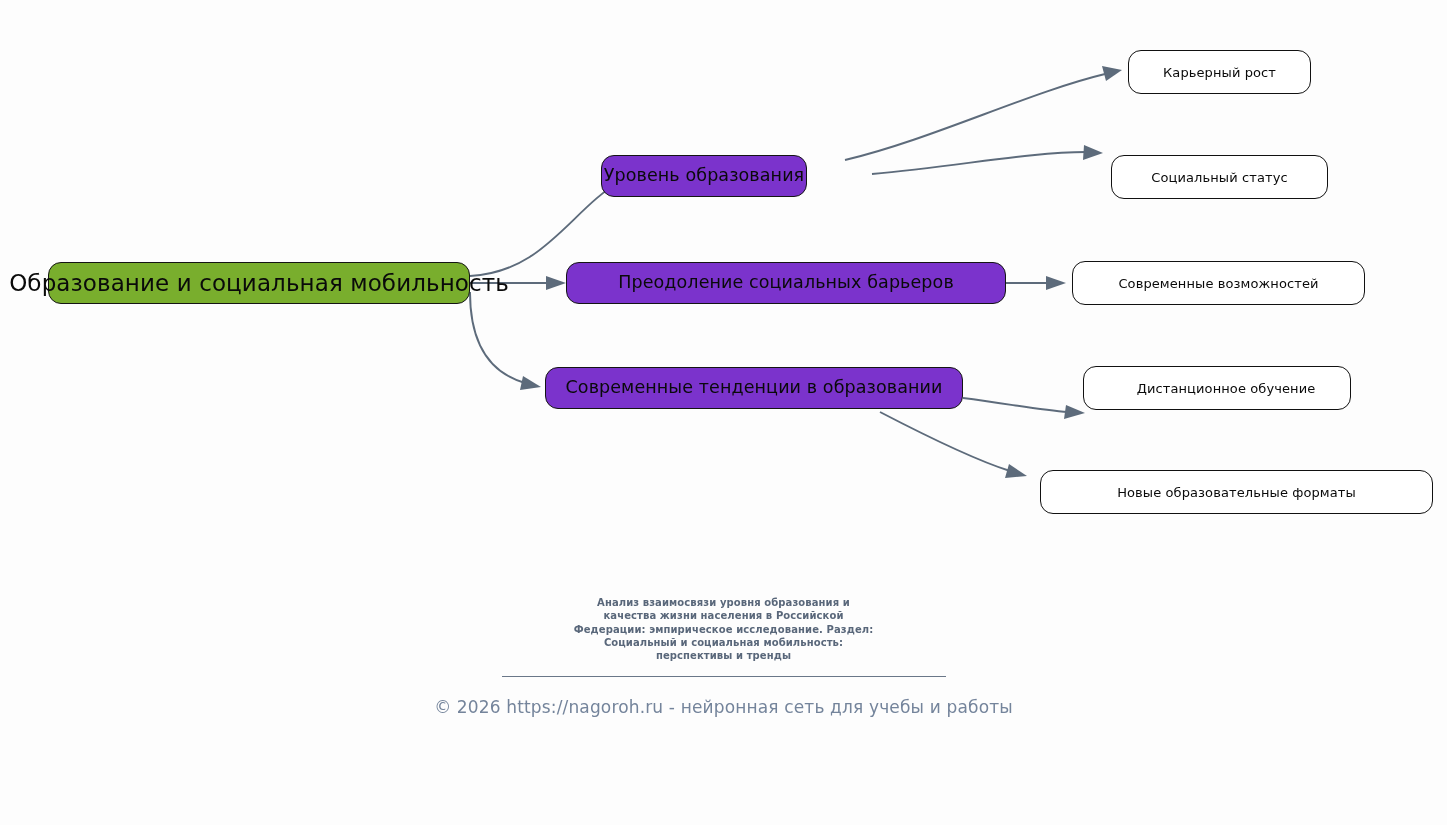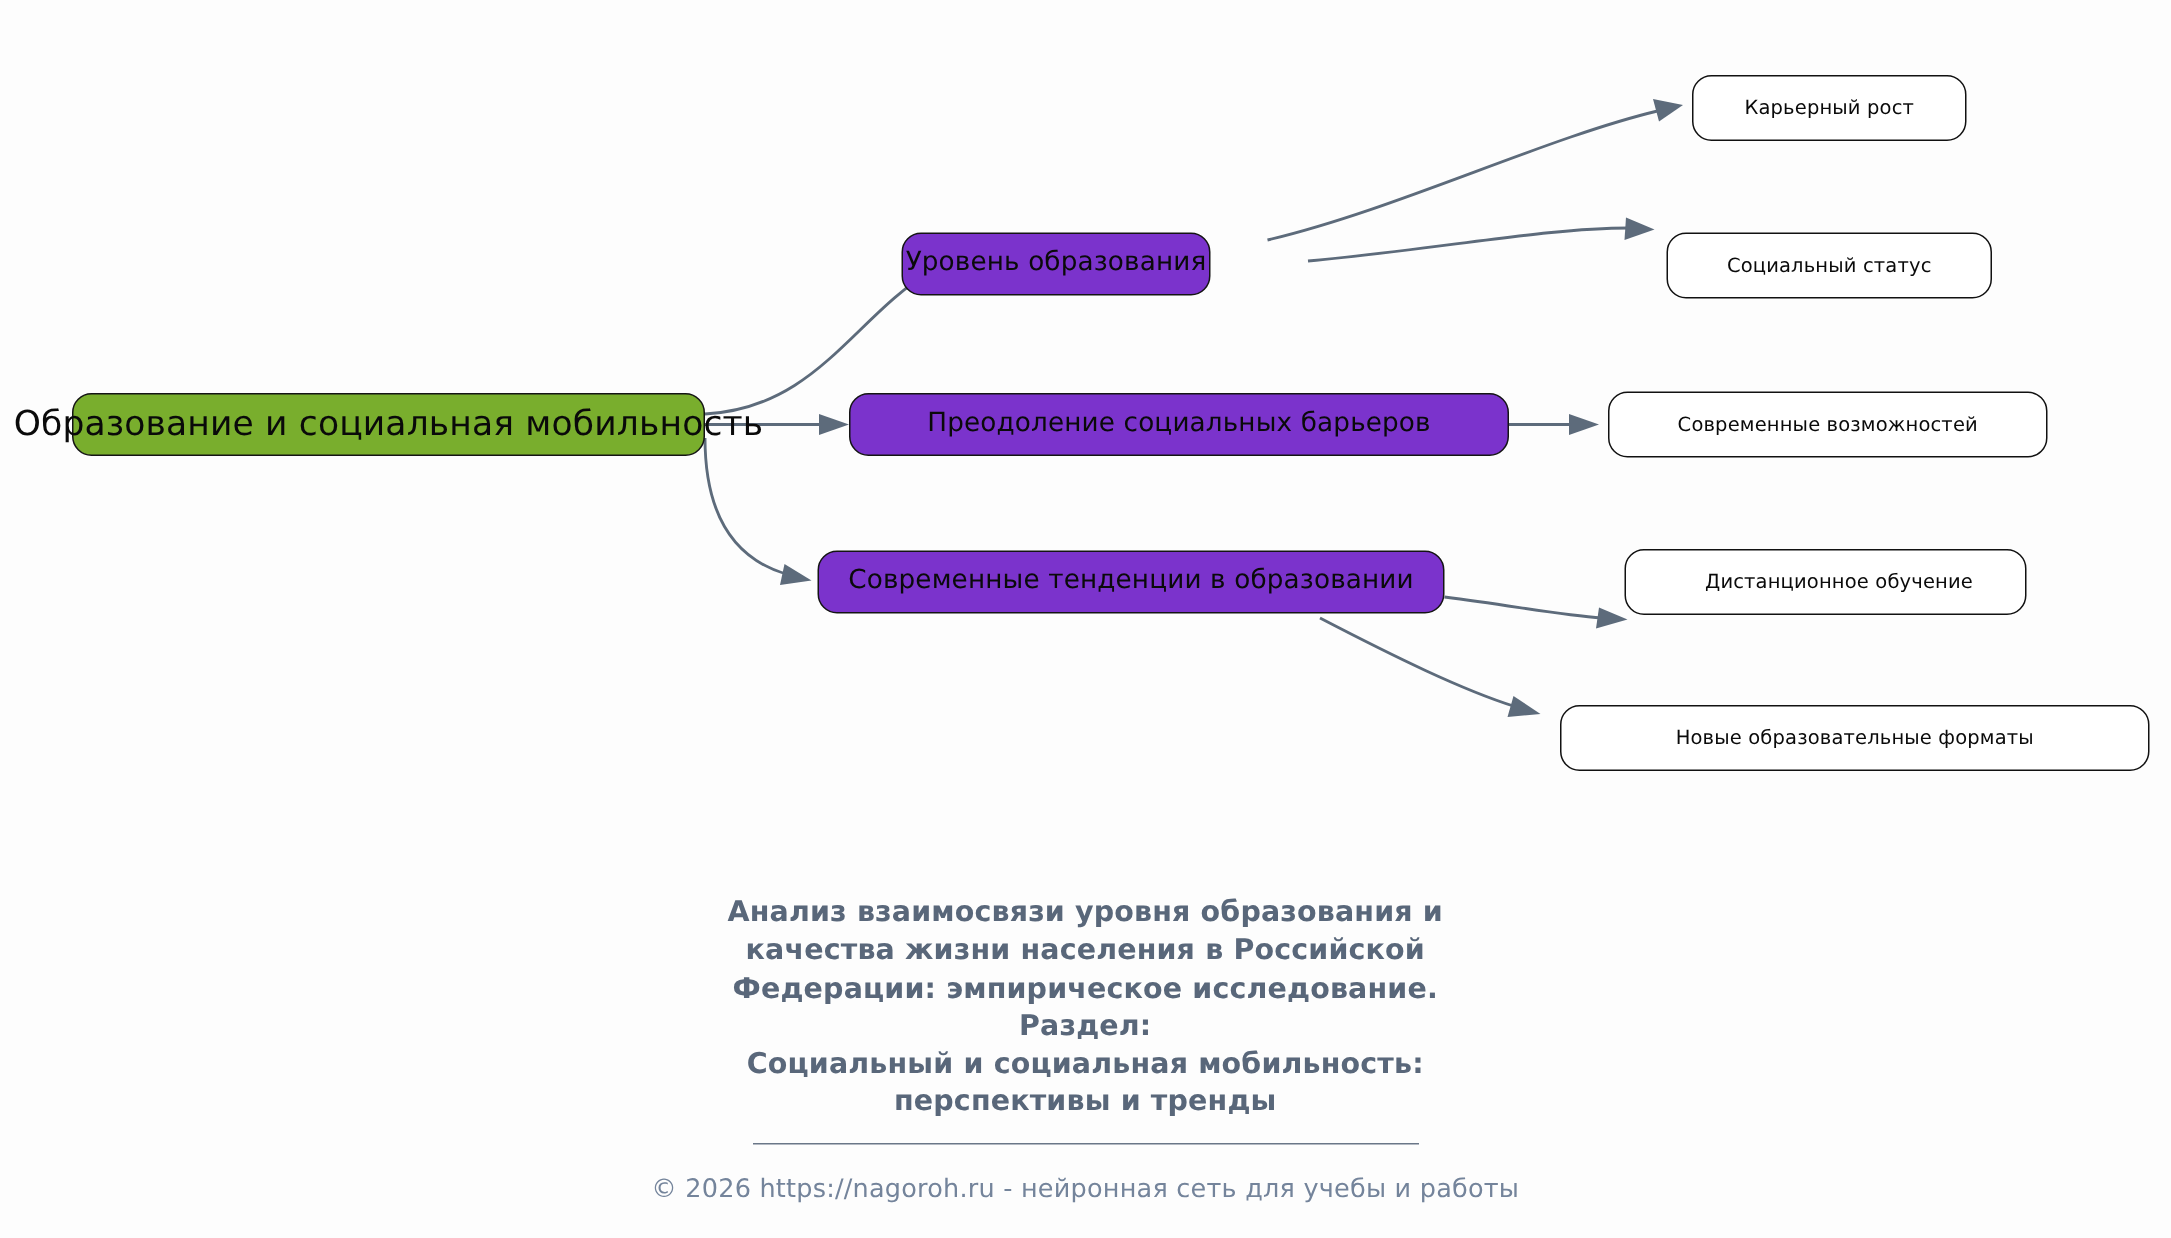--- a/index.html
+++ b/index.html
@@ -77,21 +77,21 @@
   
   #footer-block {
     position: absolute;
     left: 0;
     top: 596px;
     width: 1447px;
     text-align: center;
   }
   #diagram-caption {
     color: #59677a;
-    font-size: 19px;
+    font-size: 10px;
     font-weight: bold;
     line-height: 1.33;
     letter-spacing: 0.1px;
     margin: 0 auto;
     width: 560px;
   }
   #footer-divider {
     width: 444px;
     height: 0;
     margin: 14px auto 0 auto;

